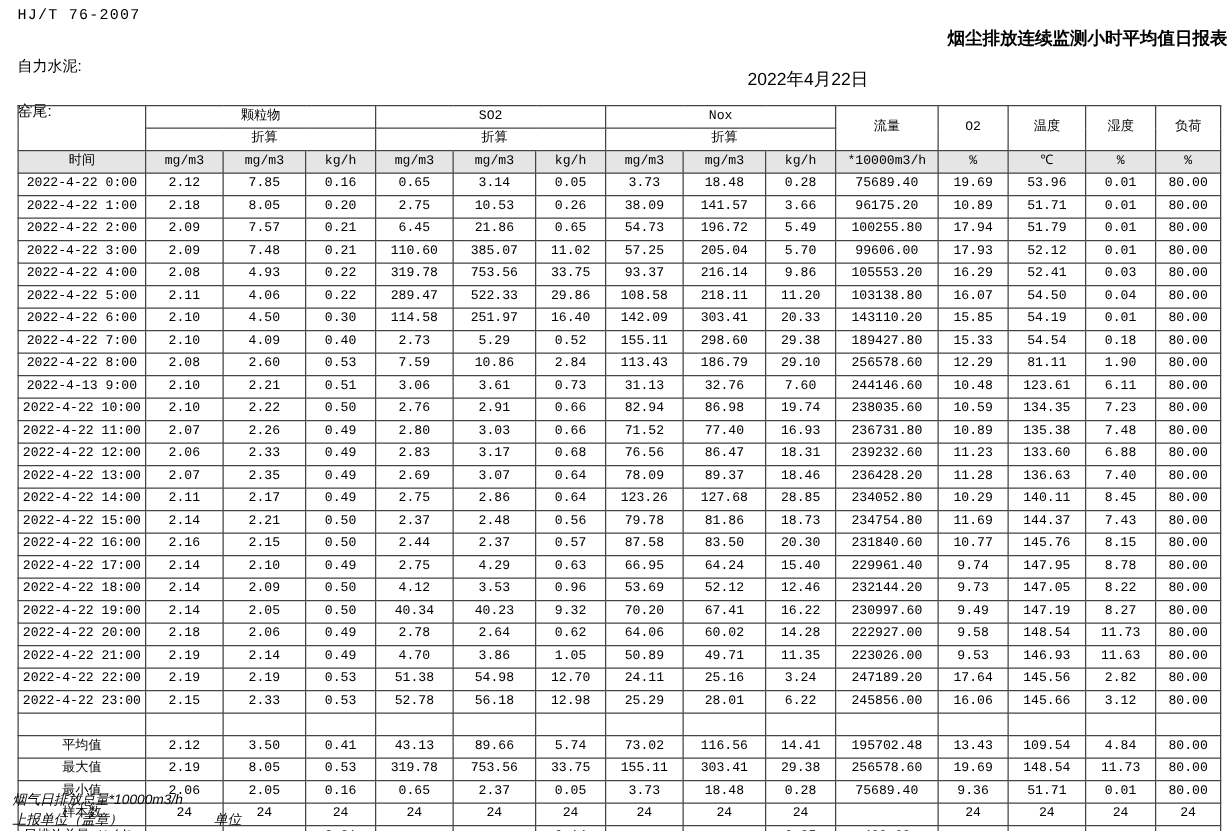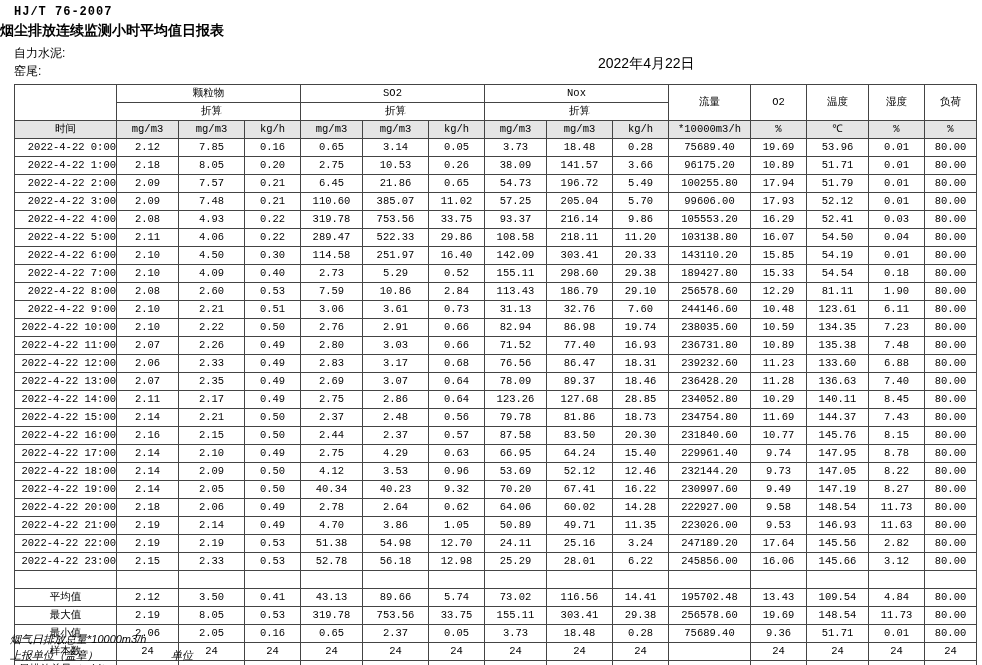--- a/index.html
+++ b/index.html
@@ -8,31 +8,31 @@
     background:#ffffff;
     font-family:"Liberation Sans","DejaVu Sans",sans-serif;
     font-size:11px;
     color:#000;
     position:relative;
     overflow:hidden;
   }
   .std-no{
     position:absolute; left:14px; top:5px;
     font-family:"Liberation Mono","DejaVu Sans Mono",monospace;
-    font-size:12px; letter-spacing:1px;font-weight:bold;
+    font-size:12px; letter-spacing:1px;
   }
   .doc-title{
     position:absolute; left:0; top:22px; width:982px;
-    text-align:left; font-size:14px; font-weight:bold;
+    text-align:right; font-size:14px; font-weight:bold;
   }
   .company{
     position:absolute; left:14px; top:45px; font-size:12px;
   }
   .stack{
-    position:absolute; left:14px; top:63px; font-size:12px;
+    position:absolute; left:14px; top:81px; font-size:12px;
   }
   .report-date{
     position:absolute; left:598px; top:55px; font-size:14px;
   }
   table.main{
     position:absolute; left:14px; top:84px;
     border-collapse:collapse;
     table-layout:fixed;
   }
   table.main td,table.main th{
@@ -40,21 +40,21 @@
     font-size:10.5px;
     font-weight:normal;
     text-align:center;
     padding:0;
     height:17px;
     line-height:17px;
     font-family:"Liberation Mono","DejaVu Sans Mono",monospace;
   }
   table.main td.timecell{
     font-family:"Liberation Mono","DejaVu Sans Mono",monospace;
-    text-align:right;
+    text-align:center;
   }
   .grphdr{ height:18px; line-height:18px; }
   .unitrow td{ background:#e5e5e5; height:16px; line-height:16px;}
   .blankrow td{border:1px solid #444;height:12px;}
   .footnote1{
     position:absolute; left:10px; top:632px; font-size:11px;font-style:italic;
   }
   .footnote2{
     position:absolute; left:10px; top:648px; font-size:11px;font-style:italic;
   }
@@ -278,21 +278,21 @@
         <td>113.43</td>
         <td>186.79</td>
         <td>29.10</td>
         <td>256578.60</td>
         <td>12.29</td>
         <td>81.11</td>
         <td>1.90</td>
         <td>80.00</td>
       </tr>
       <tr>
-        <td class="timecell">2022-4-22 9:00</td>
+        <td class="timecell">2022-4-13 9:00</td>
         <td>2.10</td>
         <td>2.21</td>
         <td>0.51</td>
         <td>3.06</td>
         <td>3.61</td>
         <td>0.73</td>
         <td>31.13</td>
         <td>32.76</td>
         <td>7.60</td>
         <td>244146.60</td>

